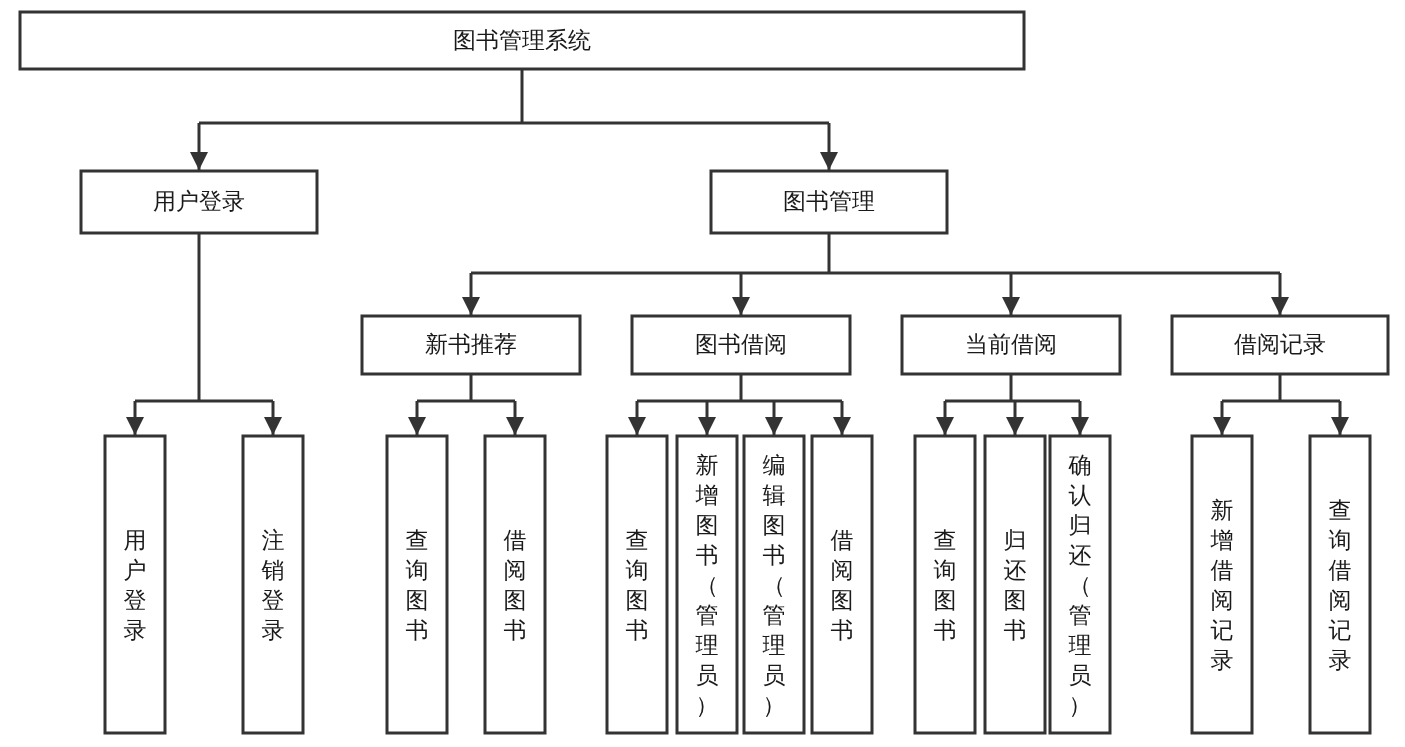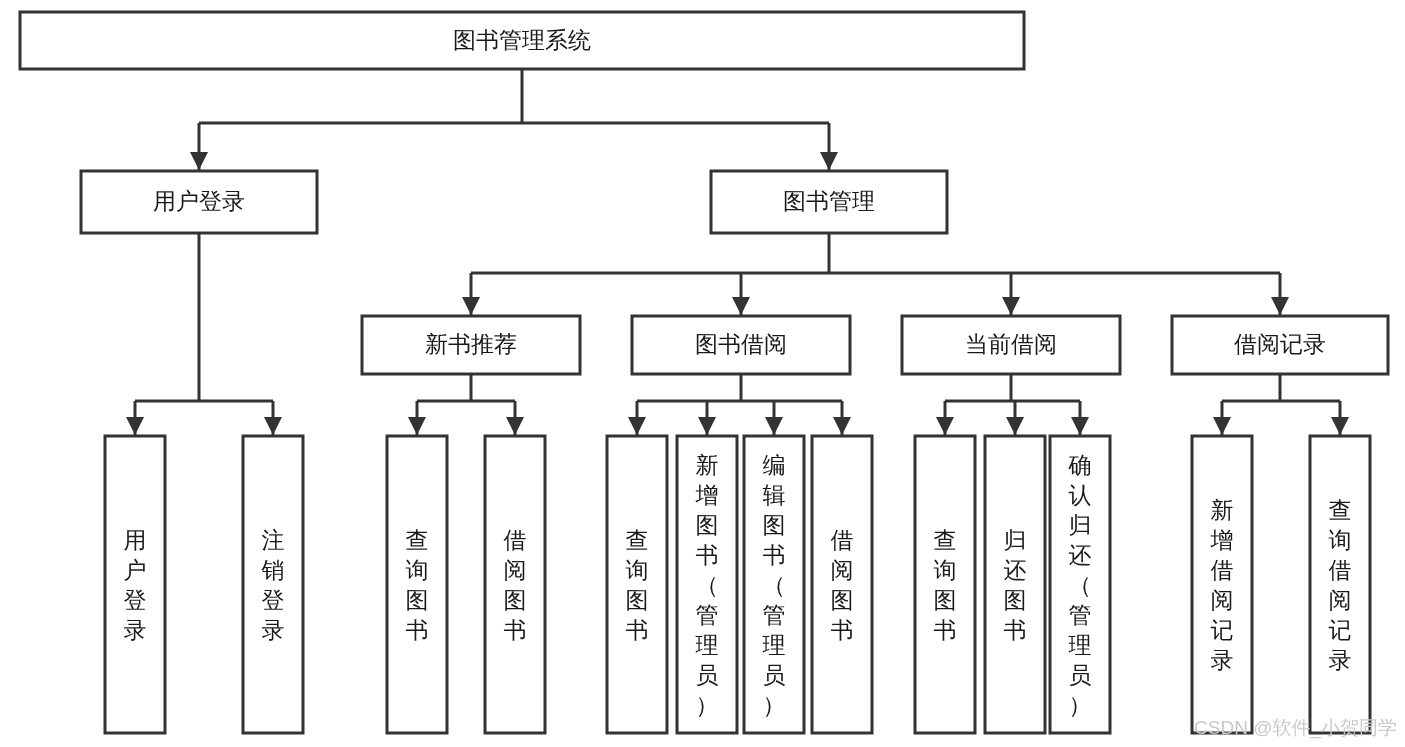--- a/index.html
+++ b/index.html
@@ -267,14 +267,13 @@
           <rect x="1310" y="436" width="60" height="297" class="node-box"></rect>
           <text x="1340" y="517.5" class="leaf-label">查</text>
           <text x="1340" y="547.5" class="leaf-label">询</text>
           <text x="1340" y="577.5" class="leaf-label">借</text>
           <text x="1340" y="607.5" class="leaf-label">阅</text>
           <text x="1340" y="637.5" class="leaf-label">记</text>
           <text x="1340" y="667.5" class="leaf-label">录</text>
         </g>
       </g>
   </svg>
-  <div class="watermark">CSDN @软件_小贺同学</div>
 </div>
 
 </body></html>

